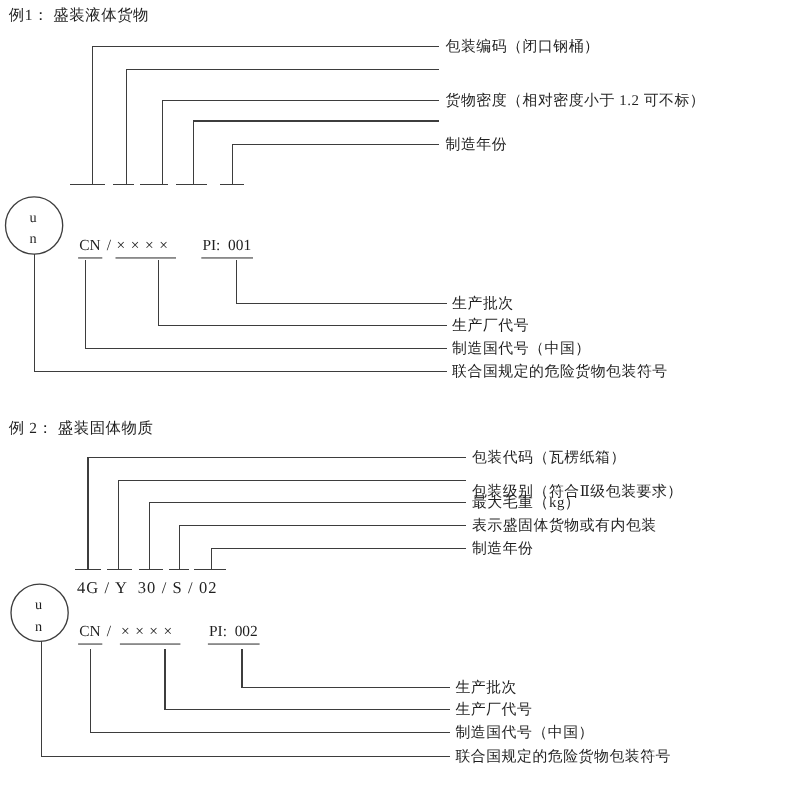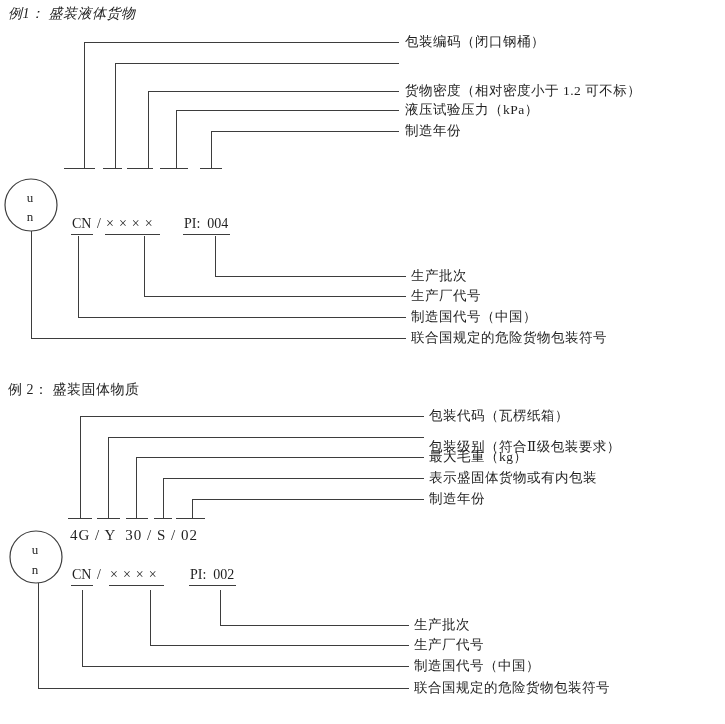--- a/index.html
+++ b/index.html
@@ -82,35 +82,34 @@
         <path d="M220 590 V625 H409"></path>
         <path d="M150 590 V645 H409"></path>
         <path d="M82 590 V666 H409"></path>
         <path d="M38 583 V688 H409"></path>
       </g>
 
       <circle cx="36" cy="557" r="26" shape-rendering="geometricPrecision" stroke-width="1.2"></circle>
     </g>
   </svg>
 
-  <div class="abs title" style="left:8px;top:5px;font-style:italic;">例1： 盛装液体货物</div>
+  <div class="abs title" style="left:8px;top:5px;">例1： 盛装液体货物</div>
 
   <div class="abs label" style="left:405px;top:42px;">包装编码（闭口钢桶）</div>
   <div class="abs label" style="left:405px;top:91px;">货物密度（相对密度小于 1.2 可不标）</div>
-  <div class="abs label" style="left:405px;top:110px;">液压试验压力（kPa）</div>
   <div class="abs label" style="left:405px;top:131px;">制造年份</div>
 
 
   <div class="abs un-letter" style="left:30px;top:198px;">u</div>
   <div class="abs un-letter" style="left:30px;top:217px;">n</div>
 
   <div class="abs reg u-line" style="left:71px;top:216px;">CN</div>
   <div class="abs reg" style="left:97px;top:216px;">/</div>
   <div class="abs reg u-line factory" style="left:105px;top:216px;">××××</div>
-  <div class="abs reg u-line" style="left:183px;top:216px;">PI:  004</div>
+  <div class="abs reg u-line" style="left:183px;top:216px;">PI:  001</div>
 
   <div class="abs label" style="left:411px;top:276px;">生产批次</div>
   <div class="abs label" style="left:411px;top:296px;">生产厂代号</div>
   <div class="abs label" style="left:411px;top:317px;">制造国代号（中国）</div>
   <div class="abs label" style="left:411px;top:338px;">联合国规定的危险货物包装符号</div>
 
   <div class="abs title" style="left:8px;top:381px;">例 2： 盛装固体物质</div>
 
   <div class="abs label" style="left:429px;top:416px;">包装代码（瓦楞纸箱）</div>
   <div class="abs label" style="left:429px;top:447px;">包装级别（符合Ⅱ级包装要求）</div>

